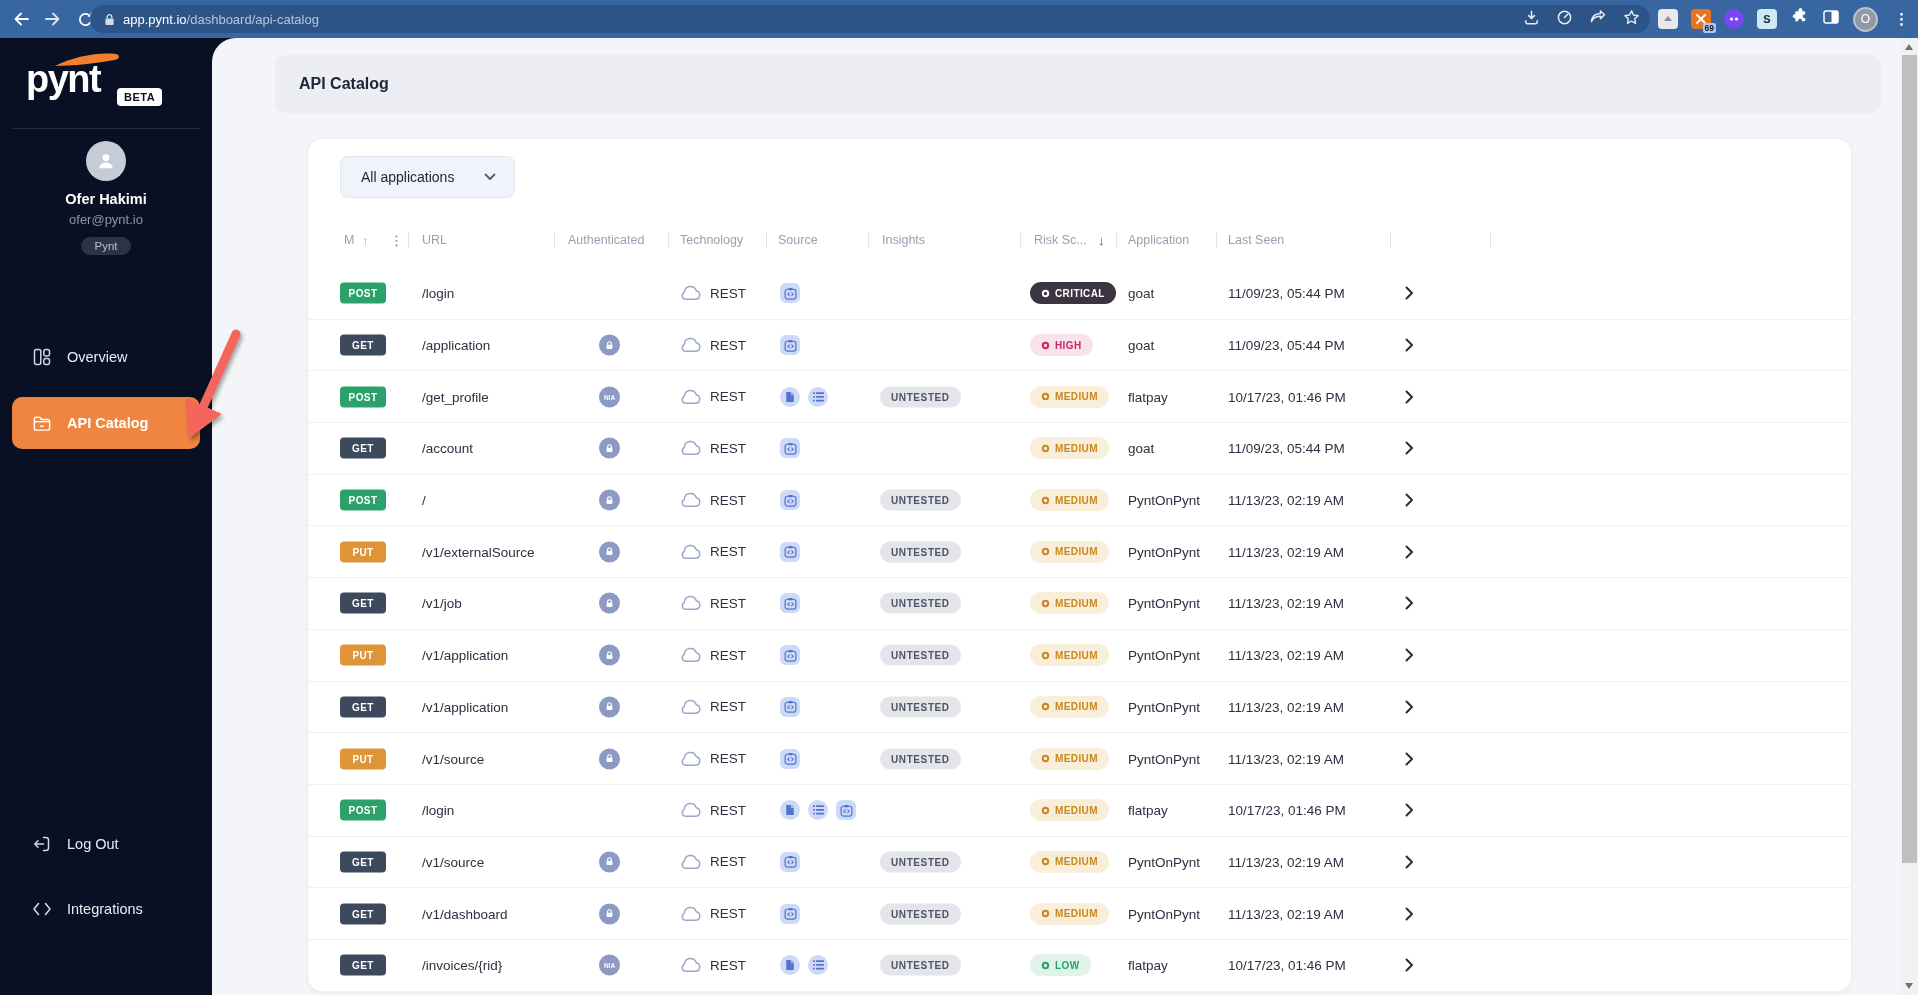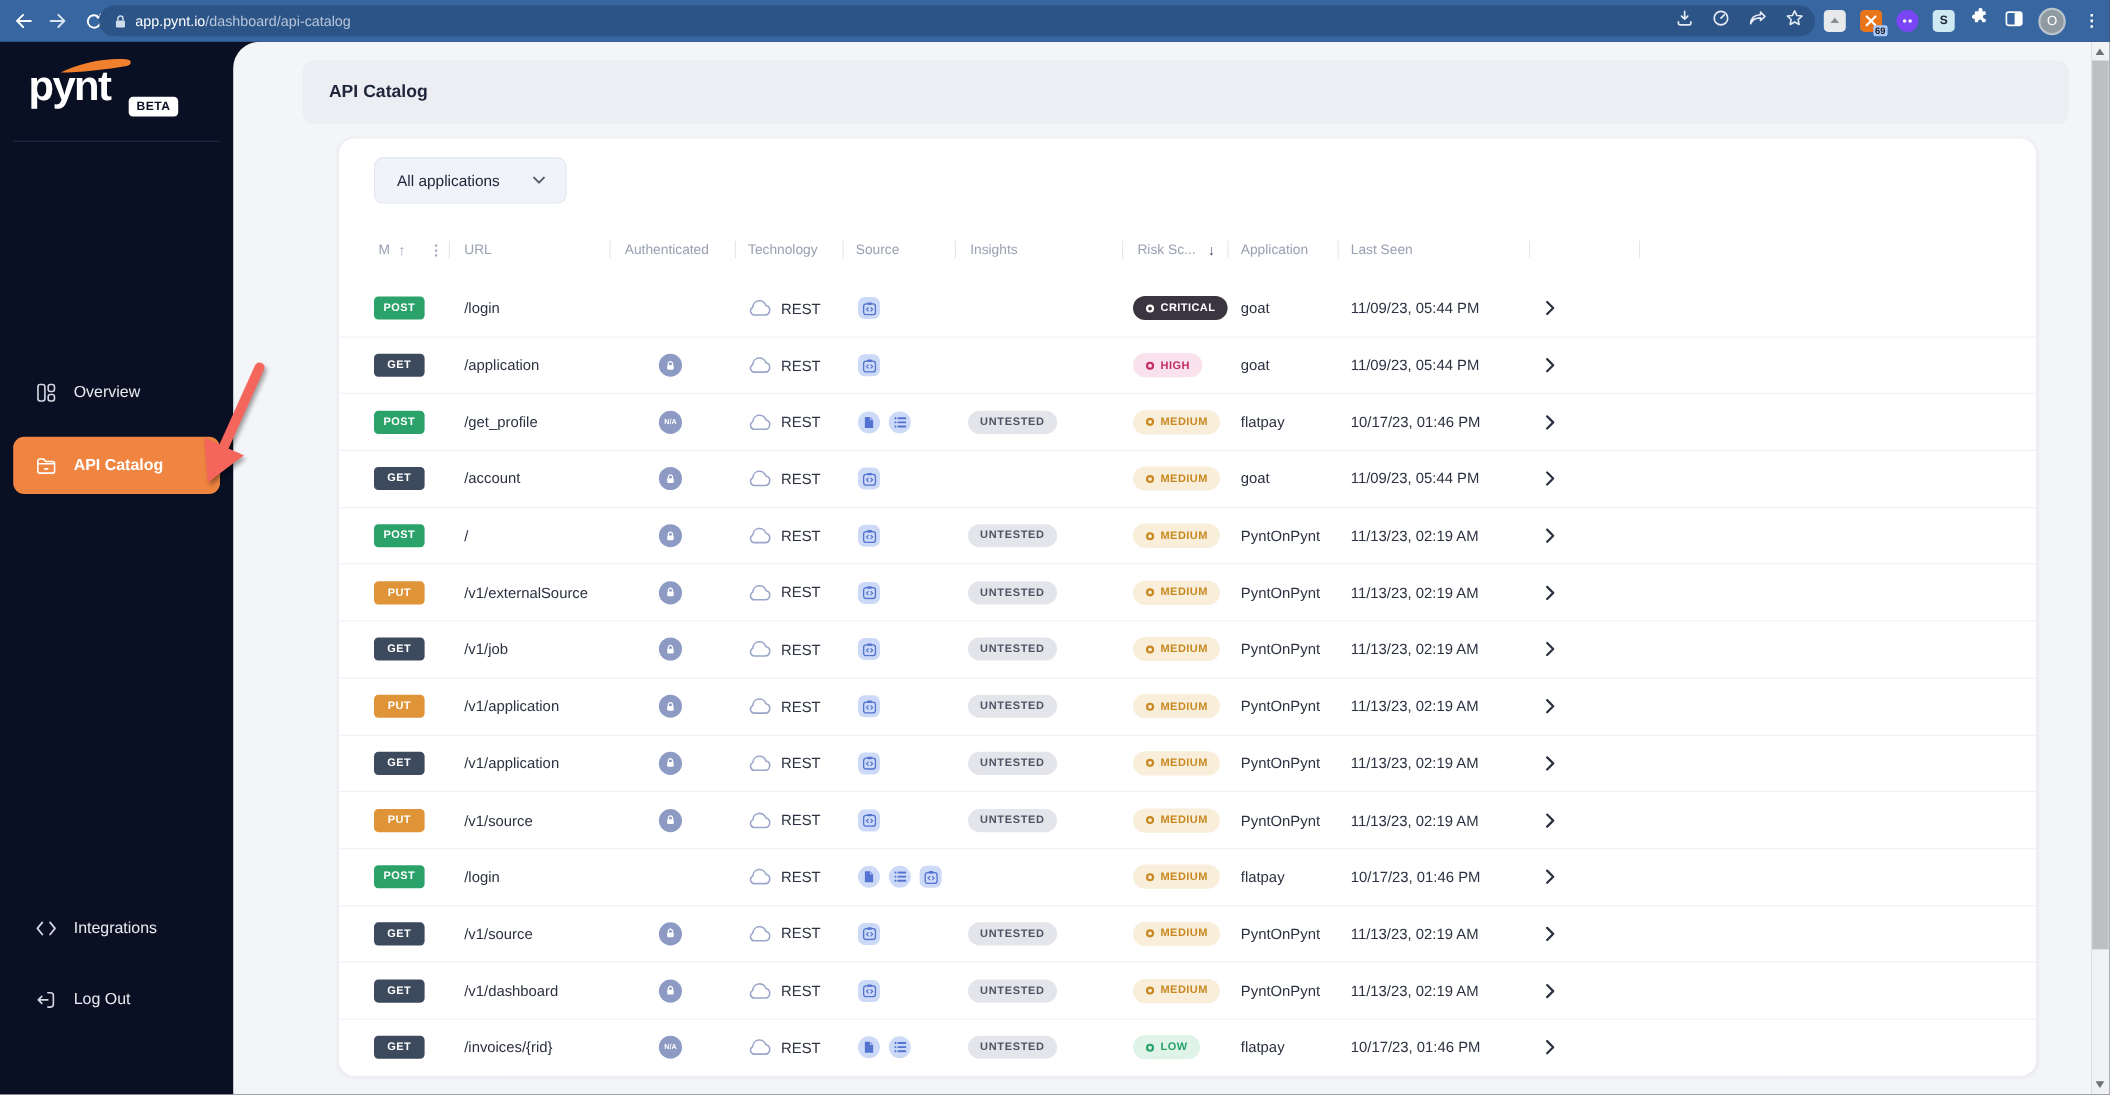--- a/index.html
+++ b/index.html
@@ -45,21 +45,21 @@
   .nav-item.active { background:#ef8540; }
   .nav-item.active .nv-label { color:#ffffff; font-weight:bold; }
   .nav-bottom { position:absolute; left:12px; top:780px; width:188px; }
   .nav-bottom .nav-item { margin-bottom:13px; }
   .nv-icon { width:20px; height:20px; display:flex; align-items:center; justify-content:center; }
   .annot-arrow { position:absolute; left:178px; top:286px; z-index:20; filter:drop-shadow(2px 3px 2px rgba(0,0,0,.35)); }
   
   .main { position:absolute; left:212px; top:38px; width:1689px; height:957px; background:#f4f5f8; border-top-left-radius:24px; z-index:5; }
   .title-bar { position:absolute; left:63px; top:17px; width:1606px; height:58px; background:#eceef4; border-radius:10px; display:flex; align-items:center; padding-left:24px; }
   .page-title { color:#20263a; font-size:16px; font-weight:bold; }
-  .card { position:absolute; left:96px; top:88px; width:1543px; height:852px; background:#ffffff; border-radius:14px; box-shadow:0 1px 4px rgba(25,35,60,.07); }
+  .card { position:absolute; left:96px; top:101px; width:1543px; height:852px; background:#ffffff; border-radius:14px; box-shadow:0 1px 4px rgba(25,35,60,.07); }
   .dropdown { position:absolute; left:32px; top:17px; width:175px; height:42px; background:#f0f3f9; border:1px solid #e1e6ef; border-radius:8px; display:flex; align-items:center; padding:0 18px 0 20px; cursor:pointer; }
   .dropdown-label { color:#20263a; font-size:14px; flex:1; }
   
   .thead { position:absolute; left:0; top:86px; width:100%; height:30px; }
   .th { position:absolute; top:50%; transform:translateY(-50%); color:#99a0b1; font-size:12.5px; white-space:nowrap; }
   .hsep { position:absolute; top:7px; width:1px; height:16px; background:#e3e6ed; }
   .hicon { position:absolute; top:50%; transform:translateY(-50%); color:#a2a9ba; font-size:13px; cursor:pointer; }
   .hicon.active-sort { color:#4a5163; font-weight:bold; }
   .tbody { position:absolute; left:0; top:129px; width:100%; }
   .trow { position:relative; height:51.7px; border-bottom:1px solid #f0f1f5; cursor:pointer; }
@@ -154,20 +154,31 @@
 <div class="sidebar">
   <div class="logo-wrap">
     <span class="logo-text">pynt</span>
     <svg class="logo-comet" width="68" height="18" viewBox="0 0 68 18">
         <path d="M1 15 C 18 6, 44 1, 62 3 C 66 3.6, 66 8, 61 9 C 44 12, 18 15, 1 15 Z" fill="#f07f2e"></path>
       </svg>
   </div>
   <span class="beta-badge">BETA</span>
   <div class="side-divider"></div>
 
+  <div class="user-block">
+    <div class="user-avatar">
+      <svg width="22" height="22" viewBox="0 0 20 20">
+          <circle cx="10" cy="7" r="3.1" fill="#ffffff"></circle>
+          <path d="M3.8 16.5a6.3 6.3 0 0 1 12.4 0z" fill="#ffffff"></path>
+        </svg>
+    </div>
+    <div class="user-name">Ofer Hakimi</div>
+    <div class="user-email">ofer@pynt.io</div>
+    <span class="org-pill">Pynt</span>
+  </div>
 
   <div class="nav">
     <div class="nav-item">
       <span class="nv-icon">
           <svg width="20" height="20" viewBox="0 0 20 20">
             <g fill="none" stroke="#d2d6e0" stroke-width="1.5">
               <rect x="2.5" y="2.5" width="6.3" height="15" rx="2"></rect>
               <rect x="11.8" y="2.5" width="5.7" height="6.4" rx="2"></rect>
               <rect x="11.8" y="11.6" width="5.7" height="5.9" rx="2"></rect>
             </g>
@@ -185,35 +196,35 @@
             </g>
           </svg>
         </span>
       <span class="nv-label">API Catalog</span>
     </div>
   </div>
 
   <div class="nav-bottom">
     <div class="nav-item">
       <span class="nv-icon">
-          <svg width="20" height="16" viewBox="0 0 20 16">
-            <path d="M6.5 2.5L2 8l4.5 5.5 M13.5 2.5L18 8l-4.5 5.5" fill="none" stroke="#d2d6e0" stroke-width="1.6" stroke-linecap="round" stroke-linejoin="round"></path>
-          </svg>
-        </span>
-      <span class="nv-label">Integrations</span>
-    </div>
-    <div class="nav-item">
-      <span class="nv-icon">
           <svg width="20" height="20" viewBox="0 0 20 20">
             <g fill="none" stroke="#d2d6e0" stroke-width="1.5" stroke-linecap="round" stroke-linejoin="round">
               <path d="M11.5 3.5h2.5a2.5 2.5 0 0 1 2.5 2.5v8a2.5 2.5 0 0 1-2.5 2.5h-2.5 M3 10h8.5 M6 6.8L2.8 10 6 13.2"></path>
             </g>
           </svg>
         </span>
       <span class="nv-label">Log Out</span>
+    </div>
+    <div class="nav-item">
+      <span class="nv-icon">
+          <svg width="20" height="16" viewBox="0 0 20 16">
+            <path d="M6.5 2.5L2 8l4.5 5.5 M13.5 2.5L18 8l-4.5 5.5" fill="none" stroke="#d2d6e0" stroke-width="1.6" stroke-linecap="round" stroke-linejoin="round"></path>
+          </svg>
+        </span>
+      <span class="nv-label">Integrations</span>
     </div>
   </div>
 </div>
 
 <svg class="annot-arrow" width="72" height="156" viewBox="0 0 72 156">
   <defs>
     <marker id="ah" markerWidth="4" markerHeight="4.4" refX="1" refY="2.2" orient="auto">
       <path d="M0 0 L4 2.2 L0 4.4 Z" fill="#f4655c"></path>
     </marker>
   </defs>

